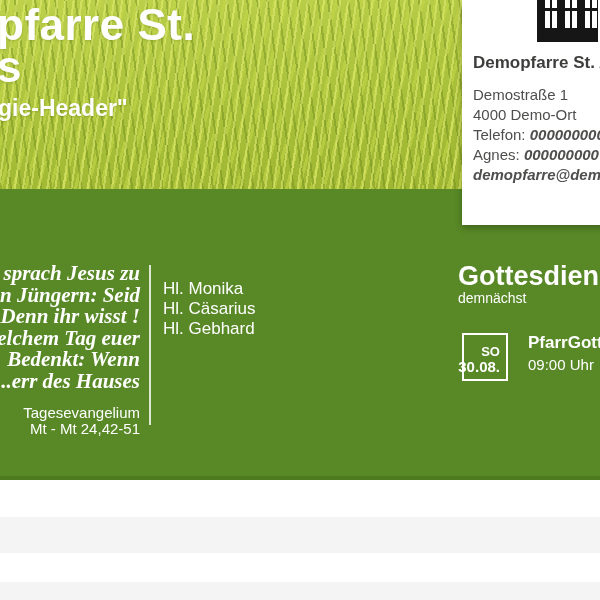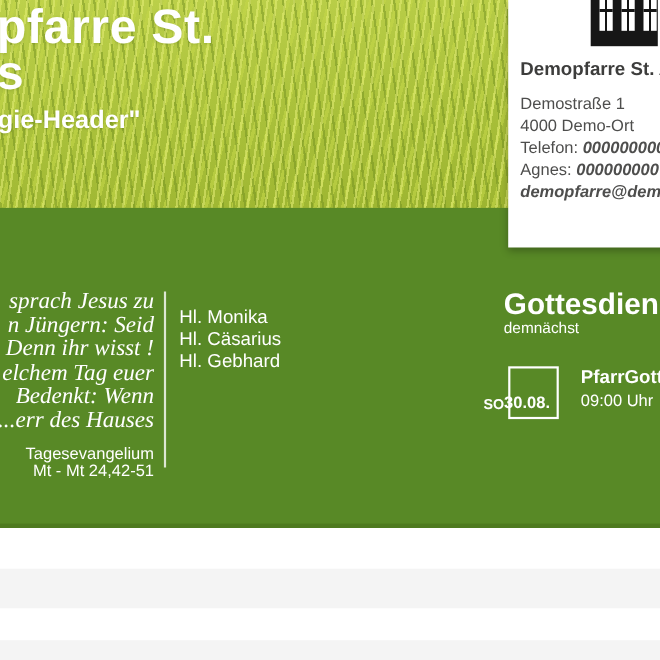--- a/index.html
+++ b/index.html
@@ -31,37 +31,37 @@
          linear-gradient(to right, #fff 0 5px, #161616 5px 7px, #fff 7px);}
   .win.w1{left:8px;} .win.w2{left:28px;} .win.w3{left:48px;}
   .card-name{margin-top:11px;font-size:17px;line-height:20px;font-weight:700;color:#3d3d3c;white-space:nowrap;}
   .card-info{margin-top:12px;font-size:15px;line-height:20px;color:#4e4e4d;white-space:nowrap;}
   .card-info .val{font-style:italic;font-weight:600;}
 
   
   .green{position:absolute;left:0;top:189px;width:600px;height:291px;background:#588926;
          box-sizing:border-box;border-bottom:4px solid #4e7a1f;color:#fff;}
   .verse{position:absolute;left:0;top:74px;width:140px;text-align:right;
-         font-family:"Liberation Serif","DejaVu Serif",serif;font-style:italic;font-weight:400;
+         font-family:"Liberation Serif","DejaVu Serif",serif;font-style:italic;font-weight:700;
          font-size:21px;line-height:21.5px;white-space:nowrap;overflow:visible;}
   .verse div{direction:rtl;}
   .verse-caption{position:absolute;left:0;top:216px;width:140px;text-align:right;
          font-size:15px;line-height:16px;font-weight:400;}
   .vdivider{position:absolute;left:149px;top:76px;width:2px;height:160px;background:rgba(255,255,255,.8);}
 
   .namenstage{position:absolute;left:163px;top:77px;}
   .namenstage .head{font-size:15px;line-height:16px;font-weight:700;}
   .namenstage ul{list-style:none;margin:13px 0 0 0;padding:0;font-size:17px;line-height:20px;}
 
   .services{position:absolute;left:458px;top:73px;}
   .services .head{font-size:27px;line-height:28px;font-weight:800;white-space:nowrap;}
   .services .sub{font-size:14px;line-height:16px;}
   .event{display:flex;margin-top:27px;margin-left:4px;cursor:pointer;}
   .datebox{width:46px;height:48px;box-sizing:border-box;border:2px solid #fff;
-           display:flex;flex-direction:row;justify-content:flex-end;align-items:flex-end;
+           display:flex;flex-direction:column;justify-content:flex-end;align-items:flex-end;
            padding:4px 6px;}
   .datebox .day{font-size:13px;line-height:14px;font-weight:700;}
   .datebox .date{font-size:15px;line-height:16px;font-weight:700;}
   .event-info{margin-left:20px;padding-top:0;}
   .event-title{font-size:17px;line-height:19px;font-weight:700;white-space:nowrap;}
   .event-time{font-size:15px;line-height:17px;margin-top:4px;white-space:nowrap;}
 
   
   .band{position:absolute;left:0;width:600px;background:#f4f4f4;}
   .band.g1{top:517px;height:36px;}

